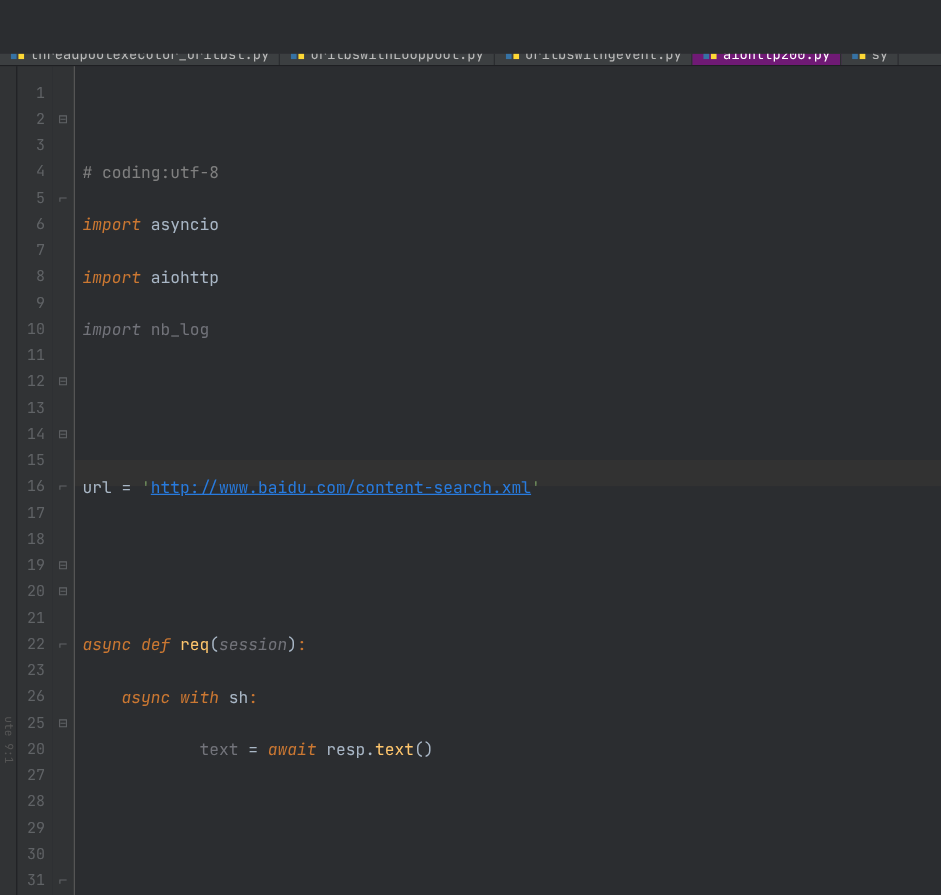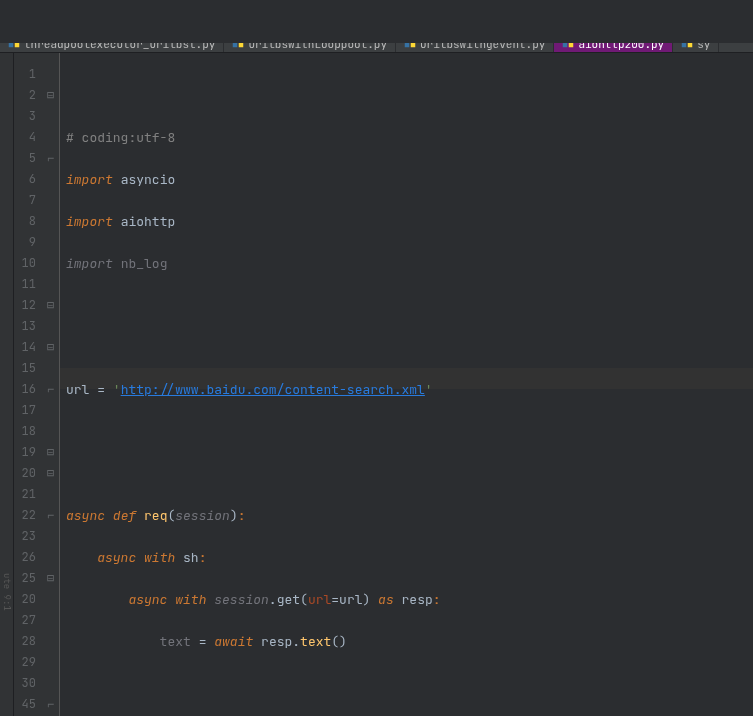--- a/index.html
+++ b/index.html
@@ -142,21 +142,21 @@
       <div>21</div>
       <div>22</div>
       <div>23</div>
       <div>26</div>
       <div>25</div>
       <div>20</div>
       <div>27</div>
       <div>28</div>
       <div>29</div>
       <div>30</div>
-      <div>45</div>
+      <div>31</div>
       <div>32</div>
       <div>33</div>
   </div>
   <div class="foldcol">
     <div></div>
       <div>⊟</div>
       <div></div>
       <div></div>
       <div>⌐</div>
       <div></div>
@@ -196,21 +196,20 @@
 <div class="line"><span class="c-kw">import</span><span> </span><span>asyncio</span></div>
 <div class="line"><span class="c-kw">import</span><span> </span><span>aiohttp</span></div>
 <div class="line"><span class="c-kw c-par">import</span><span class="c-par"> </span><span class="c-par">nb_log</span></div>
 <div class="line"></div>
 <div class="line"></div>
 <div class="line"><span>url</span><span> </span><span class="c-op">=</span><span> </span><span class="c-str">'</span><span class="c-url">http://www.baidu.com/content-search.xml</span><span class="c-str">'</span></div>
 <div class="line"></div>
 <div class="line"></div>
 <div class="line"><span class="c-kw">async</span><span> </span><span class="c-kw">def</span><span> </span><span class="c-fn">req</span><span>(</span><span class="c-par" style="color:#72737a;font-style:italic">session</span><span>)</span><span class="c-kw2">:</span></div>
 <div class="line"><span>    </span><span class="c-kw">async</span><span> </span><span class="c-kw">with</span><span> </span><span>sh</span><span class="c-kw2">:</span></div>
-<div class="line"><span>        </span><span class="c-kw">async</span><span> </span><span class="c-kw">with</span><span> </span><span style="font-style:italic;color:#72737a">session</span><span>.get(</span><span style="color:#aa4926">url</span><span>=url)</span><span> </span><span class="c-kw">as</span><span> </span><span>resp</span><span class="c-kw2">:</span></div>
 <div class="line"><span>            </span><span class="c-par">text</span><span> </span><span class="c-op">=</span><span> </span><span class="c-kw">await</span><span> </span><span>resp.</span><span class="c-fn">text</span><span>()</span></div>
 <div class="line"></div>
 
 
 
 
 
 
 
 

